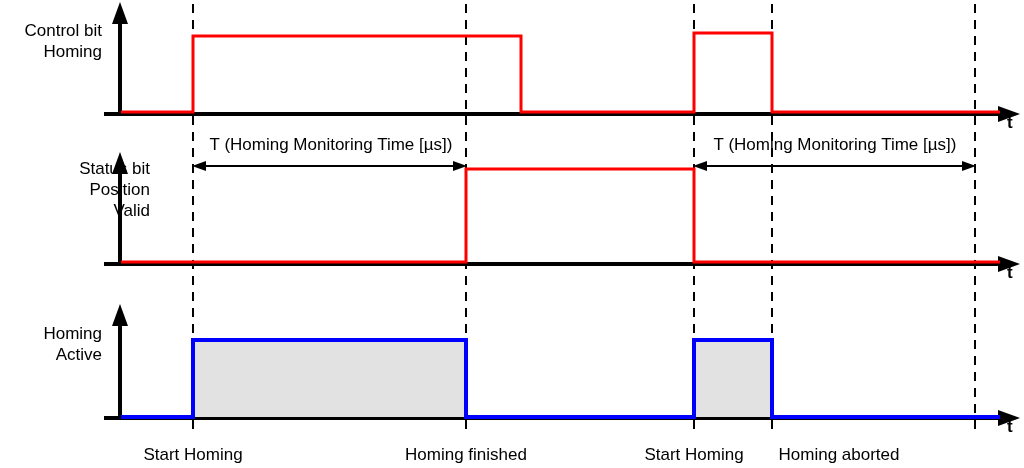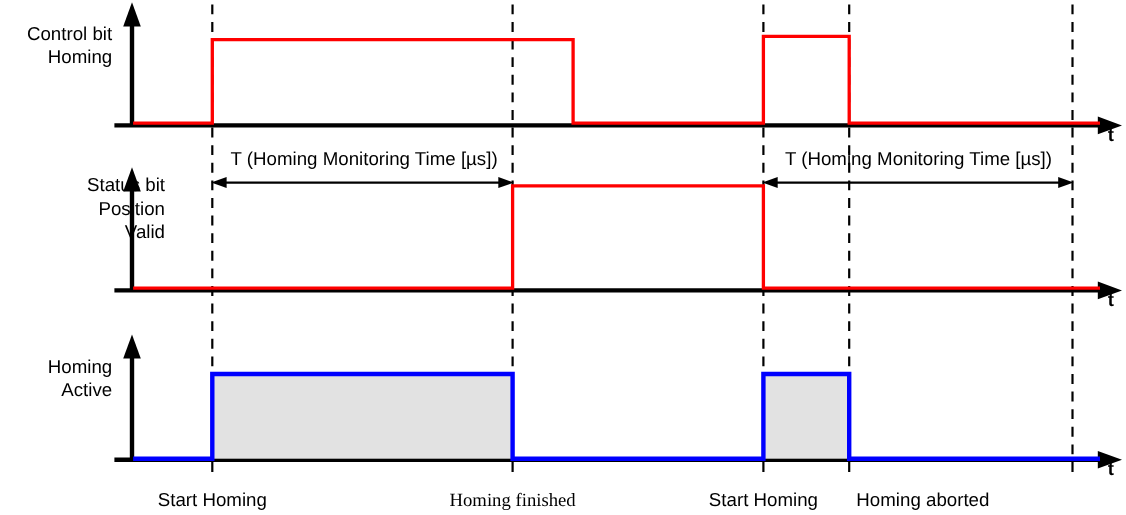--- a/index.html
+++ b/index.html
@@ -121,19 +121,19 @@
   <div class="lbl lbl-center" style="left:201px; top:134px; width:260px;">T (Homing Monitoring Time [µs])</div>
 
   <div class="lbl lbl-center" style="left:702px; top:134px; width:266px;">T (Homing Monitoring Time [µs])</div>
 
   <div class="lbl bold" style="left:1007px; top:112px;">t</div>
   <div class="lbl bold" style="left:1007px; top:262px;">t</div>
   <div class="lbl bold" style="left:1007px; top:416px;">t</div>
 
   <div class="lbl lbl-center" style="left:93px; top:444px; width:200px;">Start Homing</div>
 
-  <div class="lbl lbl-center" style="left:366px; top:444px; width:200px;font-family:Liberation Serif, serif;">Homing finished</div>
+  <div class="lbl lbl-center" style="left:366px; top:444px; width:200px;">Homing finished</div>
 
   <div class="lbl lbl-center" style="left:594px; top:444px; width:200px;">Start Homing</div>
 
   <div class="lbl lbl-center" style="left:731px; top:444px; width:216px;">Homing aborted</div>
 
 </div>
 
 </body></html>

